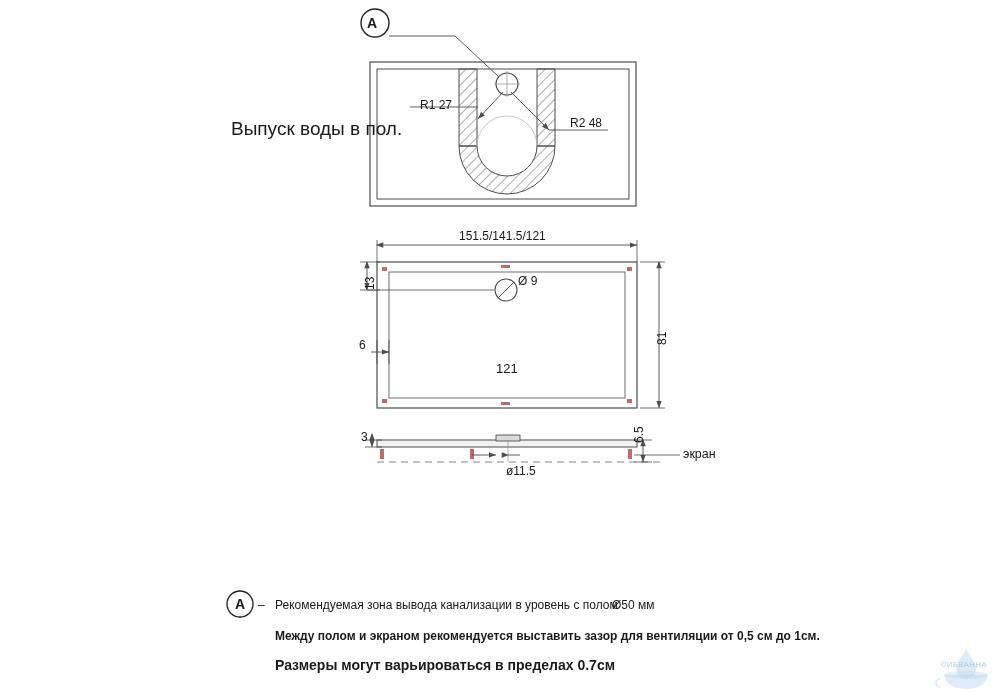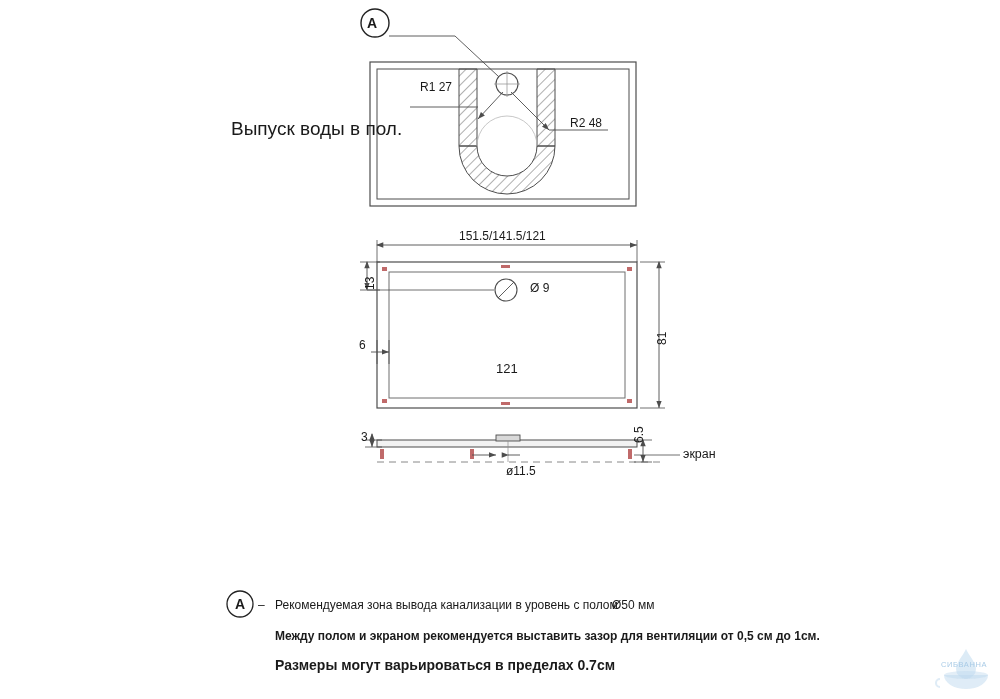--- a/index.html
+++ b/index.html
@@ -136,29 +136,29 @@
       <line x1="634" y1="455" x2="680" y2="455" stroke="#4d4d4d" stroke-width="0.8"></line>
     </g>
 
     <g>
       <circle cx="240" cy="604" r="13" fill="#ffffff" stroke="#222" stroke-width="1.3"></circle>
     </g>
   </svg>
 
   <div class="txt t-label" style="left:367px;top:15px;font-size:14px;font-weight:bold;">A</div>
   <div class="txt t-label" style="left:231px;top:118px;">Выпуск воды в пол.</div>
-  <div class="txt t-dim" style="left:420px;top:80px;">R1 27</div>
+  <div class="txt t-dim" style="left:420px;top:98px;">R1 27</div>
   <div class="txt t-dim" style="left:570px;top:116px;">R2 48</div>
 
   <div class="txt t-dim" style="left:459px;top:229px;">151.5/141.5/121</div>
   <div class="txt t-dim rot90" style="left:363px;top:290px;">13</div>
   <div class="txt t-dim" style="left:359px;top:338px;">6</div>
   <div class="txt t-dim rot90" style="left:655px;top:345px;">81</div>
   <div class="txt t-dim" style="left:496px;top:361px;font-size:13px;">121</div>
-  <div class="txt t-dim" style="left:518px;top:281px;margin-left:12px;">Ø 9</div>
+  <div class="txt t-dim" style="left:518px;top:274px;">Ø 9</div>
 
   <div class="txt t-dim" style="left:361px;top:430px;">3</div>
   <div class="txt t-dim rot90" style="left:632px;top:443px;">6.5</div>
   <div class="txt t-dim" style="left:462px;top:464px;margin-left:44px;">ø11.5</div>
   <div class="txt t-dim" style="left:683px;top:447px;font-size:12.5px;">экран</div>
 
   <div class="txt" style="left:235px;top:596px;font-size:14px;font-weight:bold;">A</div>
   <div class="txt t-note" style="left:258px;top:598px;">–</div>
   <div class="txt t-note" style="left:275px;top:598px;">Рекомендуемая зона вывода канализации в уровень с полом</div>
   <div class="txt t-note" style="left:612px;top:598px;">Ø50 мм</div>

